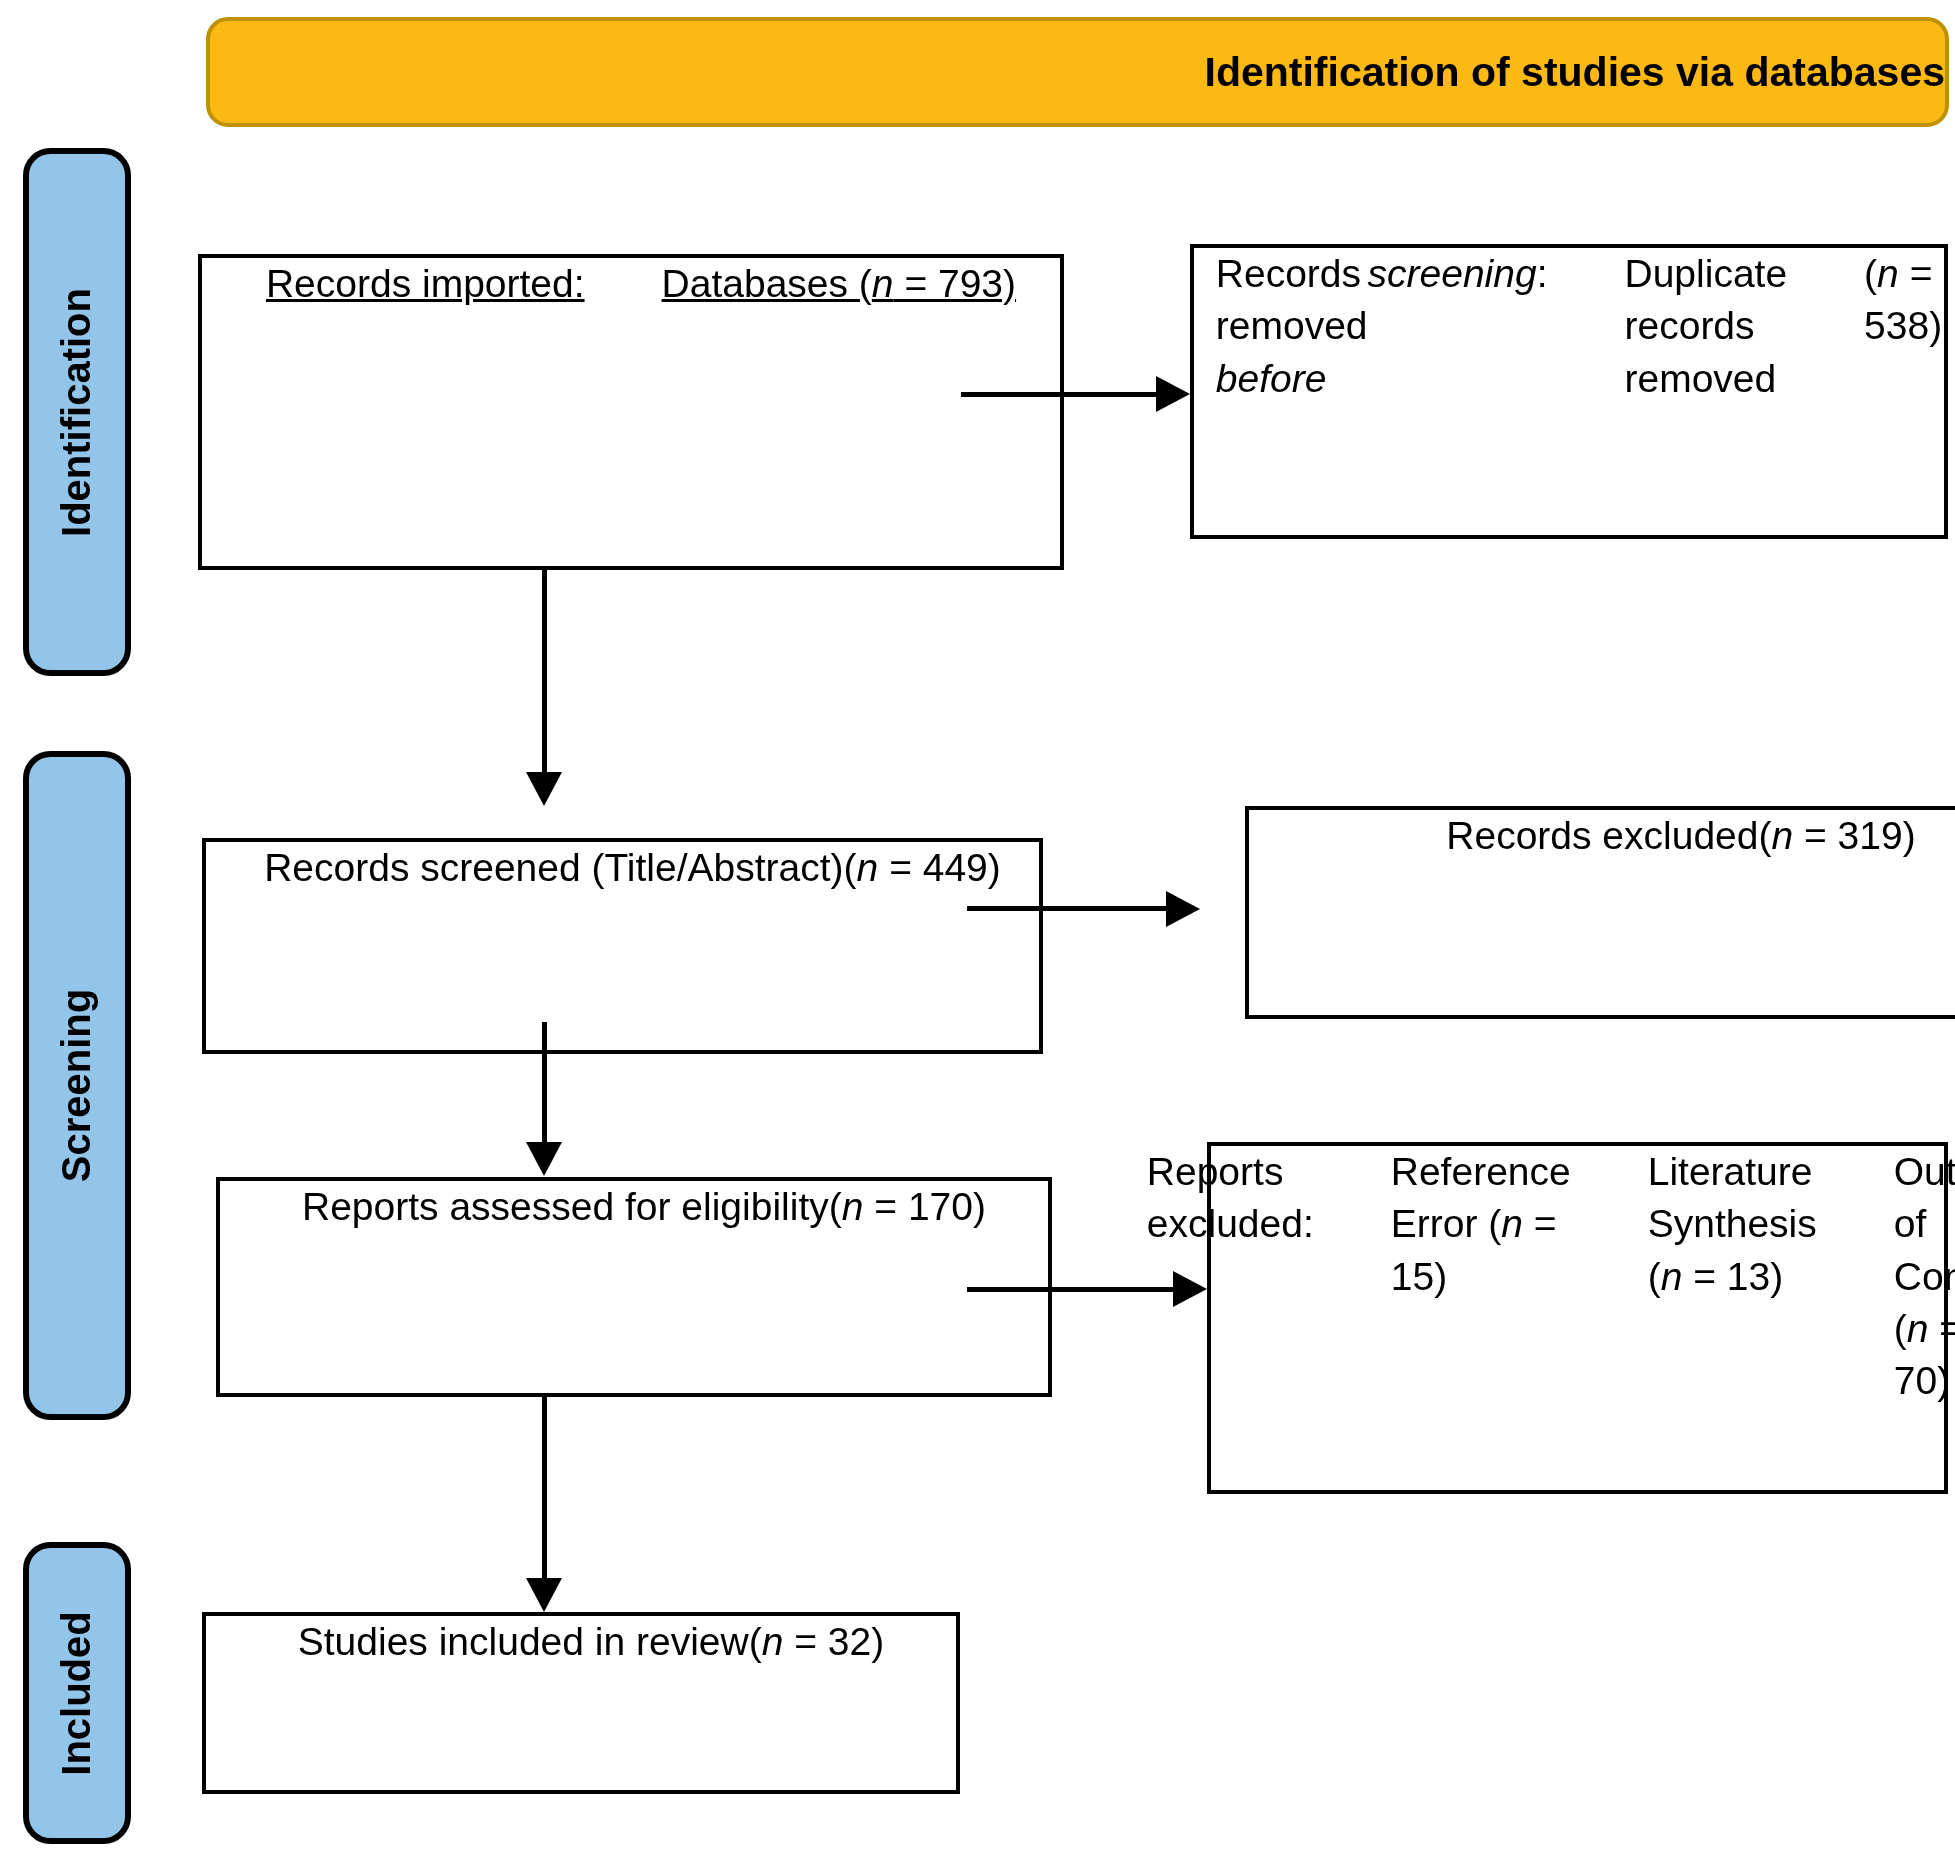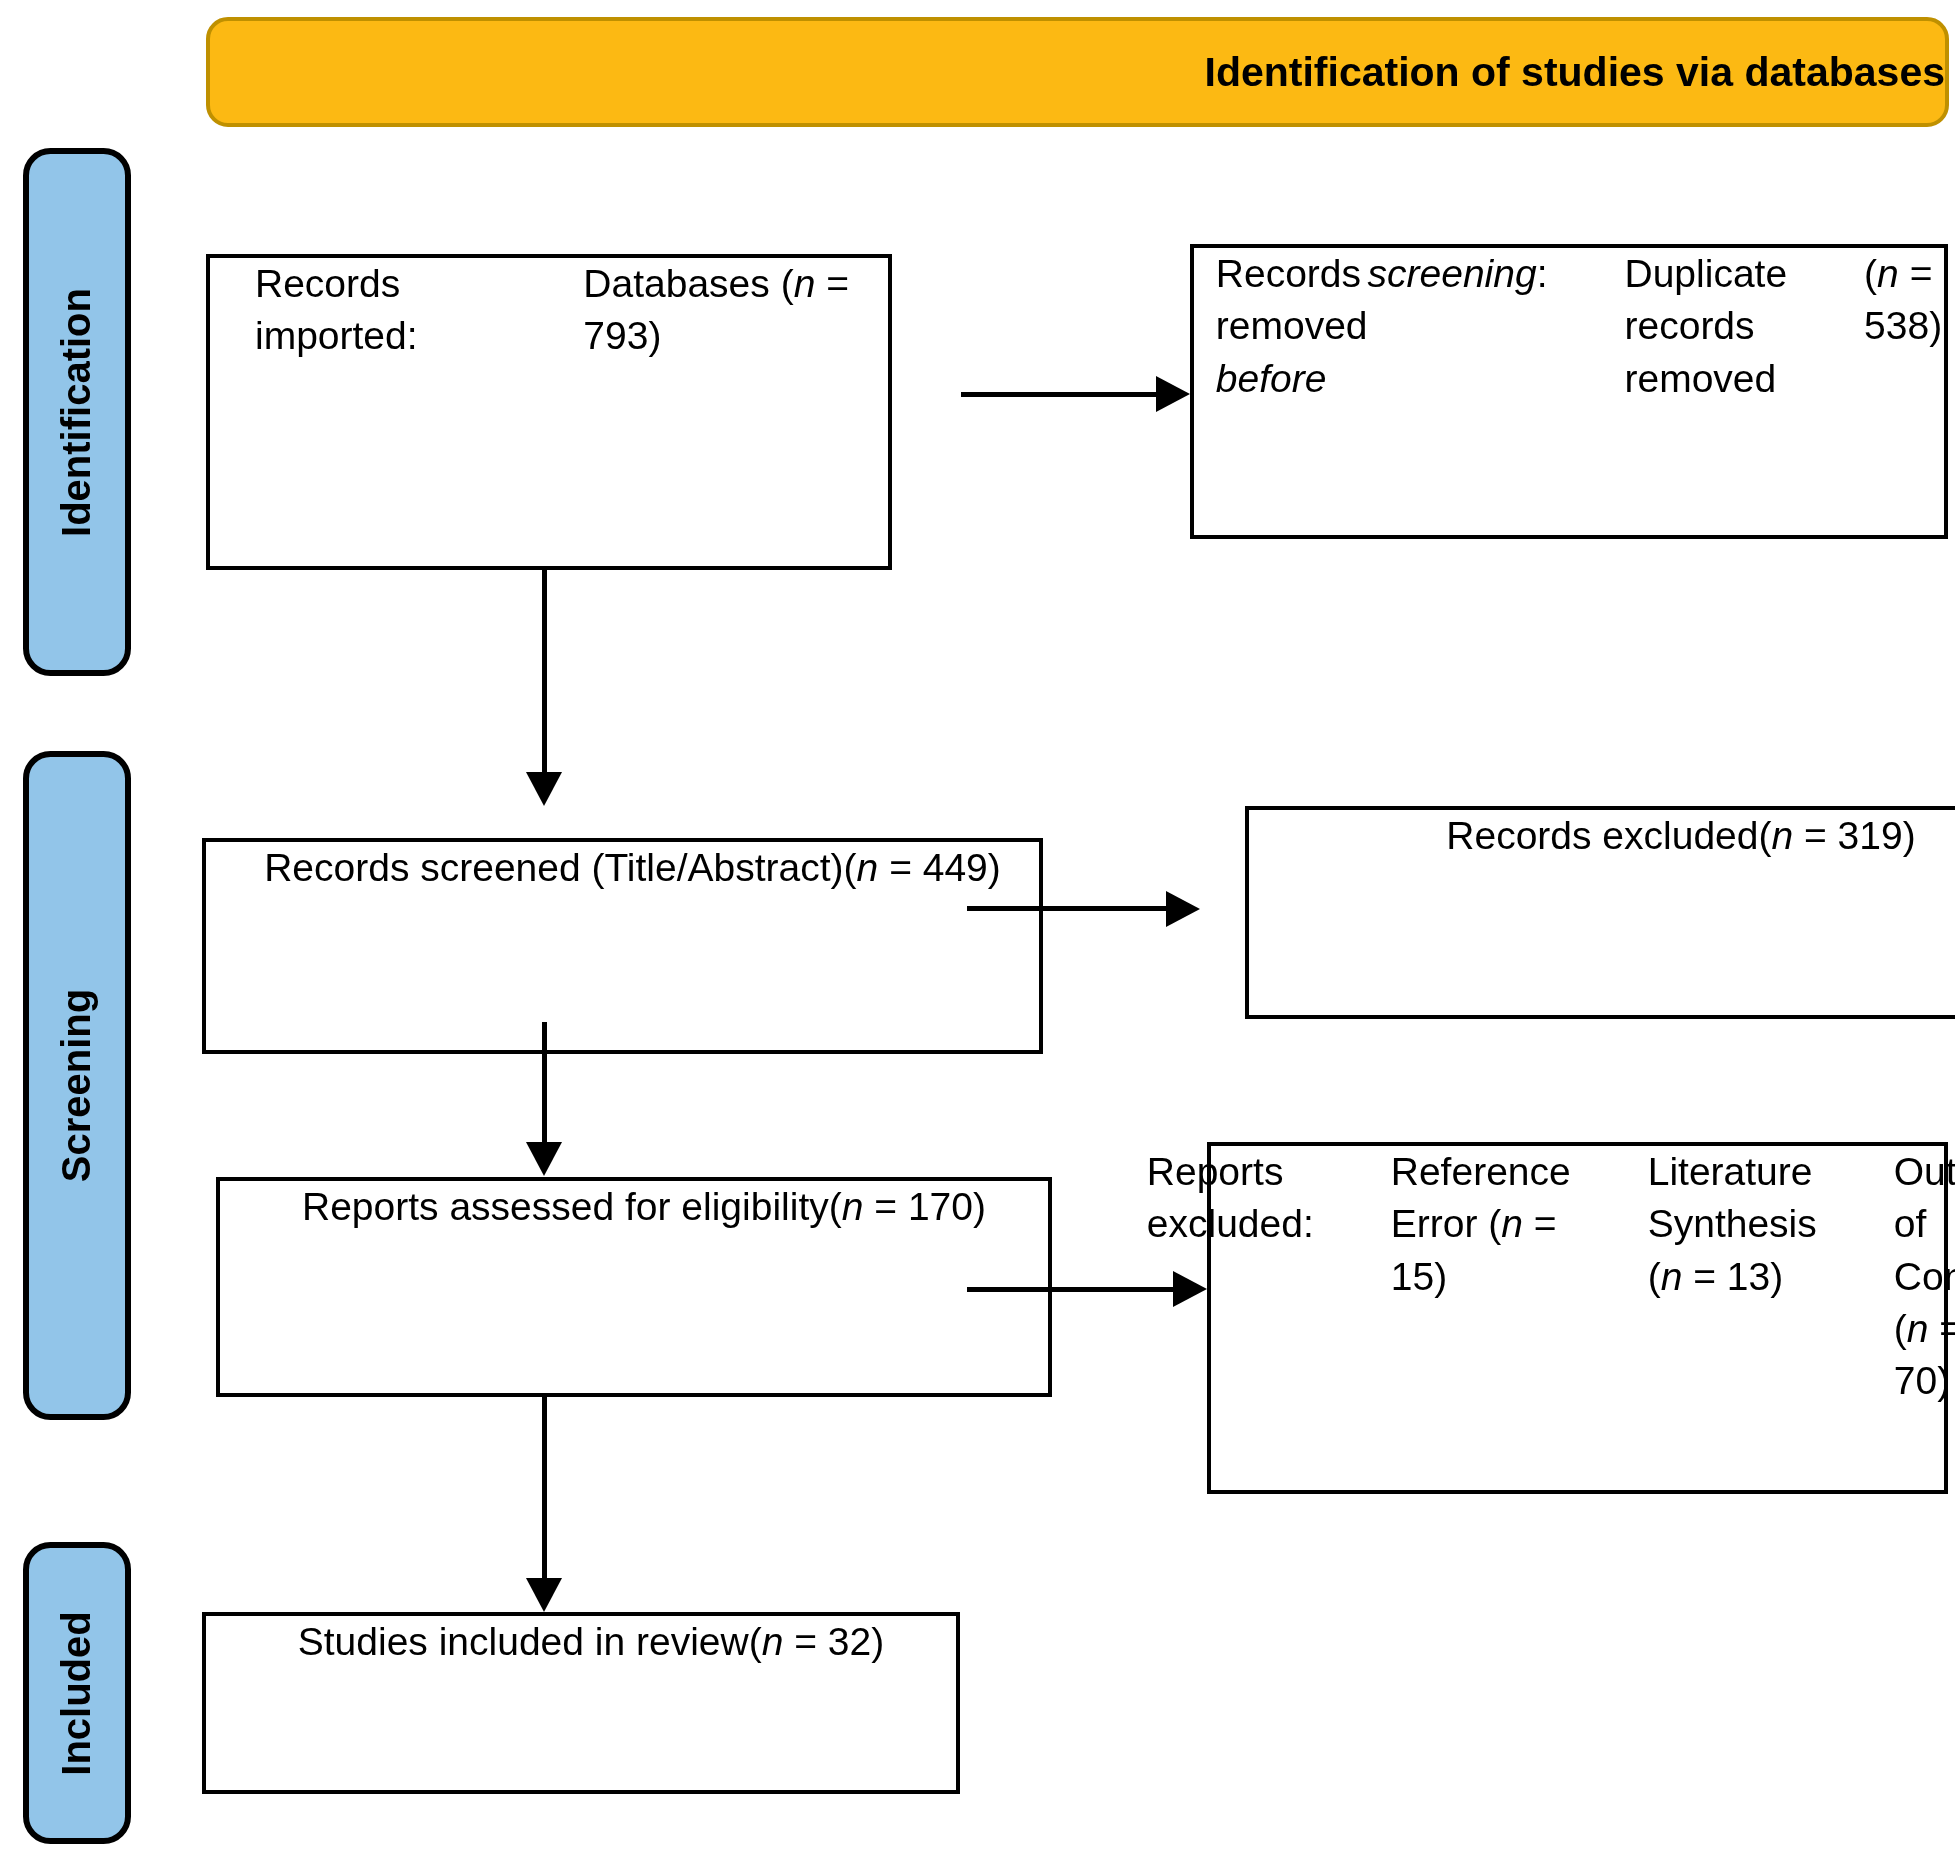--- a/index.html
+++ b/index.html
@@ -38,21 +38,21 @@
   .box {
     position: absolute; background: var(--box-bg);
     border: 4.8px solid var(--box-border); box-sizing: border-box;
     display: flex; flex-direction: row; justify-content: center;
     font-size: 39px; line-height: 1.34; padding: 0 25px 0 45px;
   }
   .line { display: block; }
   .indent { padding-left: 77px; }
   .it { font-style: italic; }
 
-  .box-records-imported  { left: 206px;  top: 254px;  width: 686px; height: 316px; }
+  .box-records-imported  { left: 198px;  top: 254px;  width: 866px; height: 316px; text-decoration: underline; }
   .box-records-removed   { left: 1190px; top: 244px;  width: 758px; height: 295px; }
   .box-records-screened  { left: 202px;  top: 838px; width: 841px; height: 216px; }
   .box-records-excluded  { left: 1201px; top: 806px; width: 852px; height: 213px; margin-left: 44px; }
   .box-reports-assessed  { left: 216px;  top: 1177px; width: 836px; height: 220px; }
   .box-reports-excluded  { left: 1207px; top: 1142px; width: 741px; height: 352px; }
   .box-studies-included  { left: 202px;  top: 1612px; width: 758px; height: 182px; }
 
   .hline { position: absolute; height: 4.8px; background: var(--arrow); }
   .vline { position: absolute; width: 4.8px;  background: var(--arrow); }
   .head-right {

